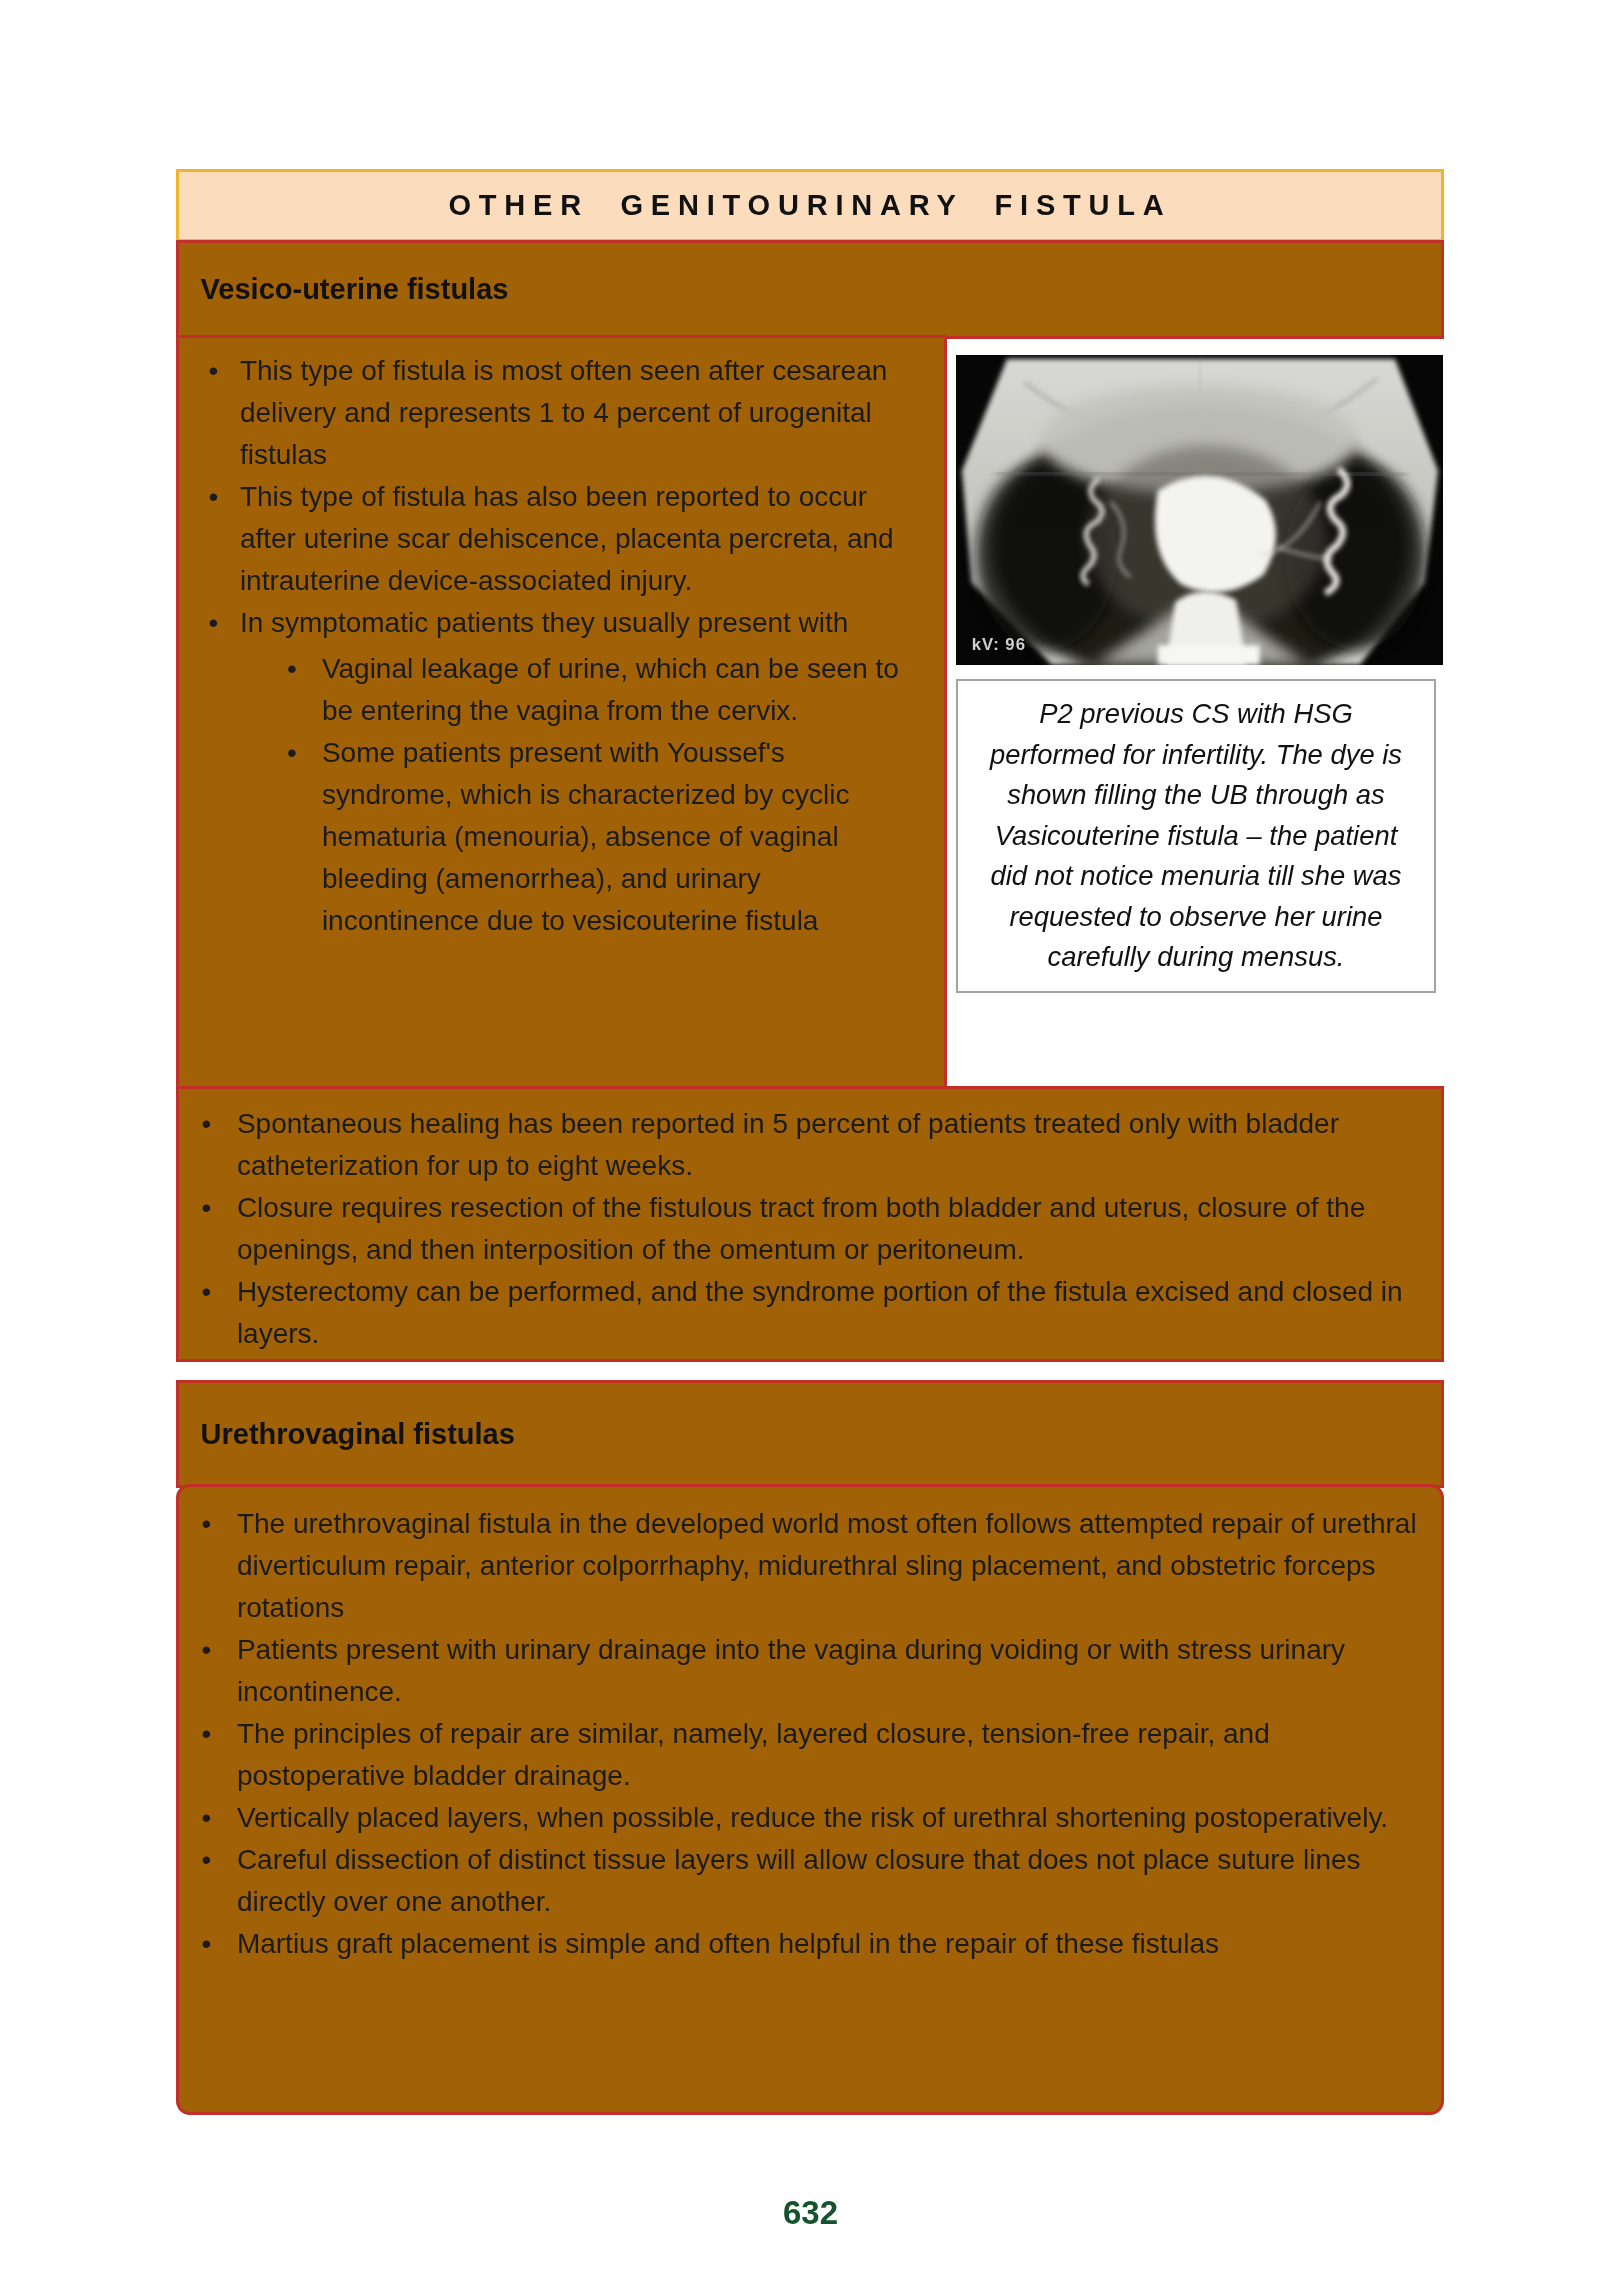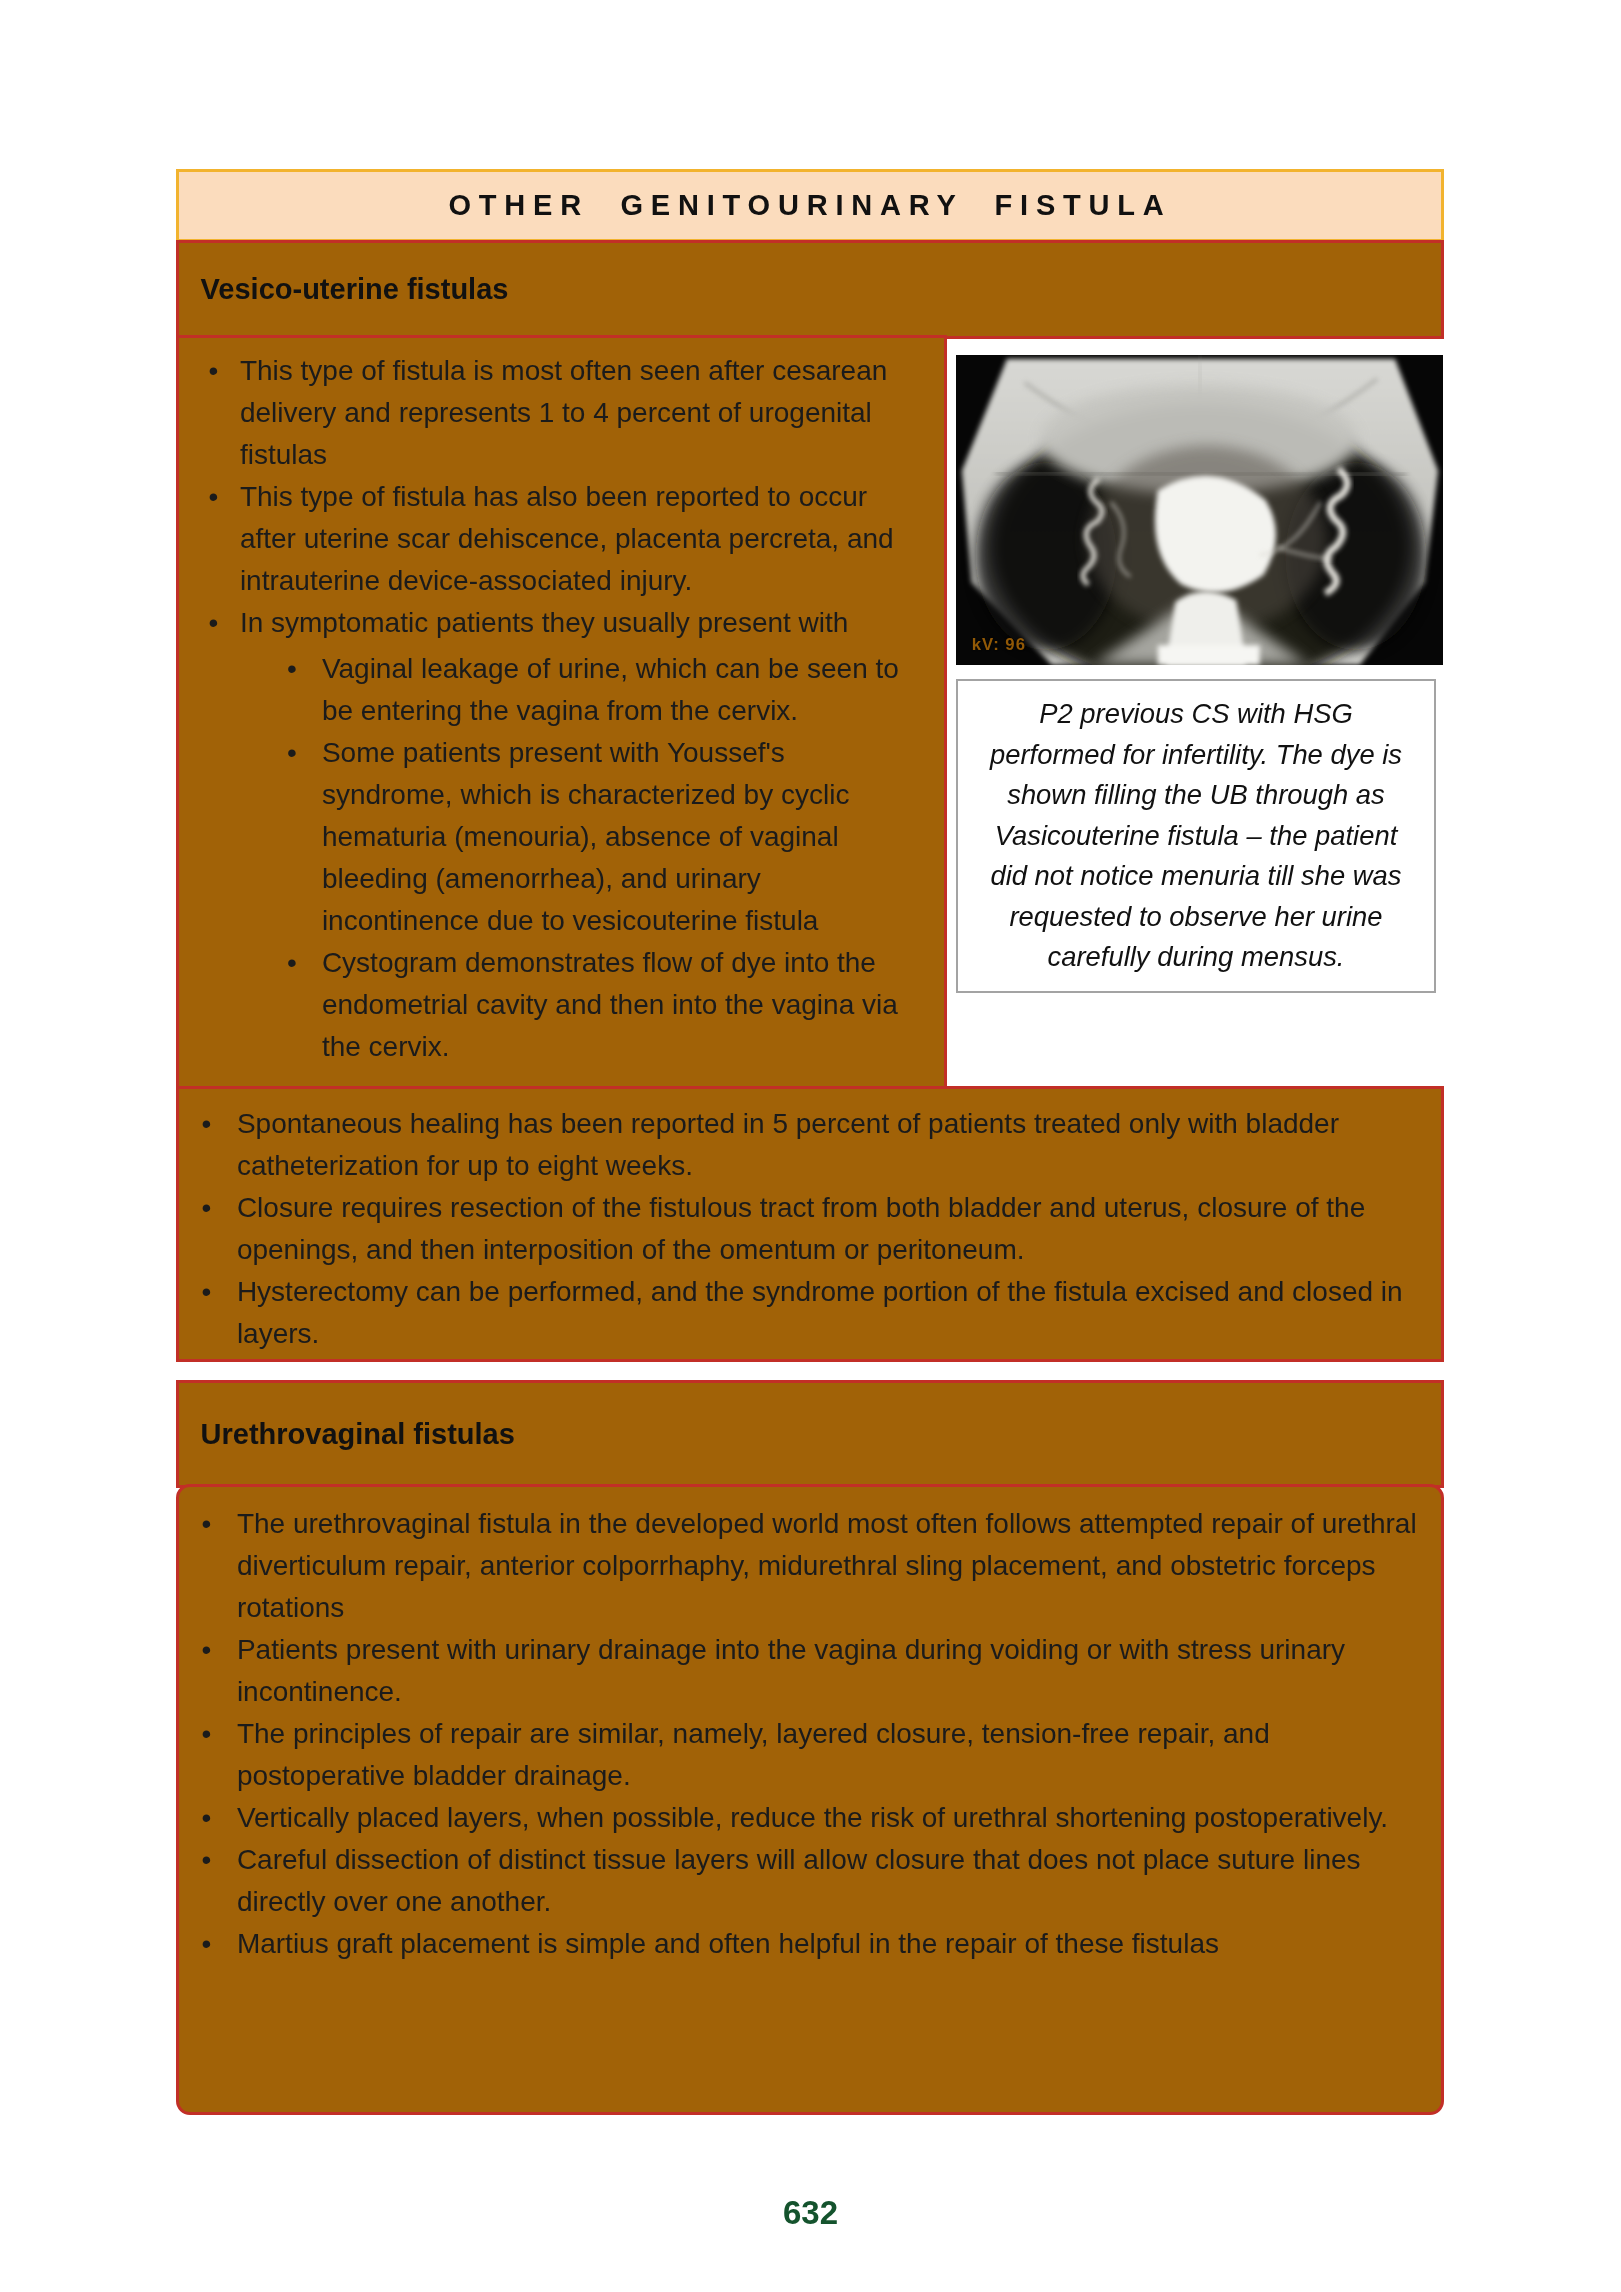--- a/index.html
+++ b/index.html
@@ -41,21 +41,21 @@
   .wide ul.bullets li{padding-left:54px;}
   .wide ul.bullets li::before{left:18.6px;}
   ul.bullets ul.sub{list-style:none;margin:4px;padding:0;}
   ul.bullets ul.sub li{padding-left:78px;}
   ul.bullets ul.sub li::before{content:"\2022";left:43px;}
 
   
   .xray{left:956px;top:355px;width:487px;height:310px;background:#070707;overflow:hidden;}
   .xray svg{display:block;width:487px;height:310px;}
   .kv-label{
-    position:absolute;left:15.7px;bottom:9.8px;color:#a16207;font-size:16.7px;
+    position:absolute;left:15.7px;bottom:9.8px;color:#e5e5e5;font-size:16.7px;
     letter-spacing:1px;text-shadow:0 0 2px #000;font-weight:bold;opacity:.9;
   }
 
   
   .caption-box{
     left:956px;top:679px;width:480px;height:314px;
     border:2.9px solid var(--caption-gray,#a3a3a3);background:#fff;
     display:flex;align-items:center;justify-content:center;padding:9.8px 21.6px;
   }
   .caption-text{
@@ -77,21 +77,20 @@
     <span class="hdr-label">Vesico-uterine fistulas</span>
   </div>
 
   <div class="abs red-box left-box">
     <ul class="bullets">
         <li>This type of fistula is most often seen after cesarean delivery and represents 1 to 4 percent of urogenital fistulas</li>
         <li>This type of fistula has also been reported to occur after uterine scar dehiscence, placenta percreta, and intrauterine device-associated injury.</li>
         <li>In symptomatic patients they usually present with<ul class="sub">
             <li>Vaginal leakage of urine, which can be seen to be entering the vagina from the cervix.</li>
             <li>Some patients present with Youssef's syndrome, which is characterized by cyclic hematuria (menouria), absence of vaginal bleeding (amenorrhea), and urinary incontinence due to vesicouterine fistula</li>
-            <li>Cystogram demonstrates flow of dye into the endometrial cavity and then into the vagina via the cervix.</li>
           </ul></li>
       </ul>
   </div>
 
   <div class="abs xray">
     <svg viewBox="0 0 497 316">
       <defs>
         <filter id="soft" x="-30%" y="-30%" width="160%" height="160%">
             <feGaussianBlur stdDeviation="7"></feGaussianBlur>
           </filter>

